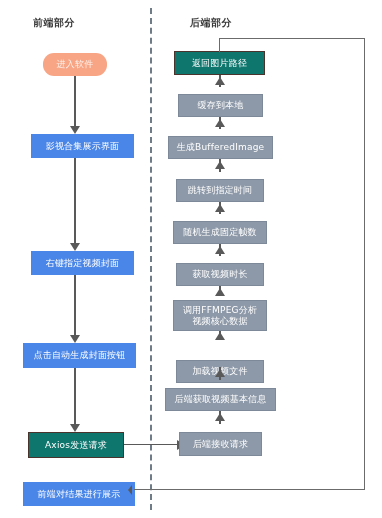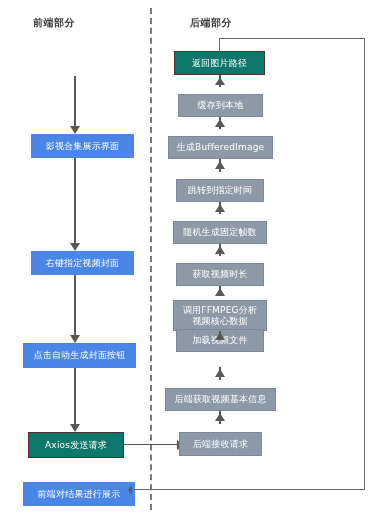--- a/index.html
+++ b/index.html
@@ -116,20 +116,21 @@
 </head>
 <body>
 
 <div id="canvas">
 
   <div class="col-title" style="left:33px; top:16px; width:80px;">前端部分</div>
   <div class="col-title" style="left:190px; top:16px; width:80px;">后端部分</div>
 
   <div class="divider"></div>
 
+  <div class="node peach" style="left:43px; top:53px; width:64px; height:23px;">进入软件</div>
 
   <div class="vline" style="left:74px; top:76px; height:51px;"></div>
   <div class="arrow down" style="left:70px; top:126px;"></div>
 
   <div class="node blue" style="left:23px; top:134px; width:103px; height:24px;">影视合集展示界面</div>
 
   <div class="vline" style="left:74px; top:158px; height:86px;"></div>
   <div class="arrow down" style="left:70px; top:243px;"></div>
 
   <div class="node blue" style="left:23px; top:251px; width:103px; height:24px;">右键指定视频封面</div>
@@ -169,21 +170,21 @@
 
   <div class="node gray" style="left:176px; top:263px; width:88px; height:23px;">获取视频时长</div>
   <div class="vline" style="left:219px; top:244px; height:12px;"></div>
   <div class="arrow up" style="left:215px; top:246px;"></div>
 
   <div class="node gray" style="left:173px; top:300px; width:94px; height:31px; white-space:pre-line;">调用FFMPEG分析
 视频核心数据</div>
   <div class="vline" style="left:219px; top:286px; height:7px;"></div>
   <div class="arrow up" style="left:215px; top:288px;"></div>
 
-  <div class="node gray" style="left:176px; top:329px; width:88px; height:23px;">加载视频文件</div>
+  <div class="node gray" style="left:176px; top:360px; width:88px; height:23px;">加载视频文件</div>
   <div class="vline" style="left:219px; top:331px; height:6px;"></div>
   <div class="arrow up" style="left:215px; top:332px;"></div>
 
   <div class="node gray" style="left:165px; top:388px; width:111px; height:23px;">后端获取视频基本信息</div>
   <div class="vline" style="left:219px; top:367px; height:13px;"></div>
   <div class="arrow up" style="left:215px; top:369px;"></div>
 
   <div class="node gray" style="left:179px; top:432px; width:83px; height:24px;">后端接收请求</div>
   <div class="vline" style="left:219px; top:411px; height:13px;"></div>
   <div class="arrow up" style="left:215px; top:413px;"></div>

